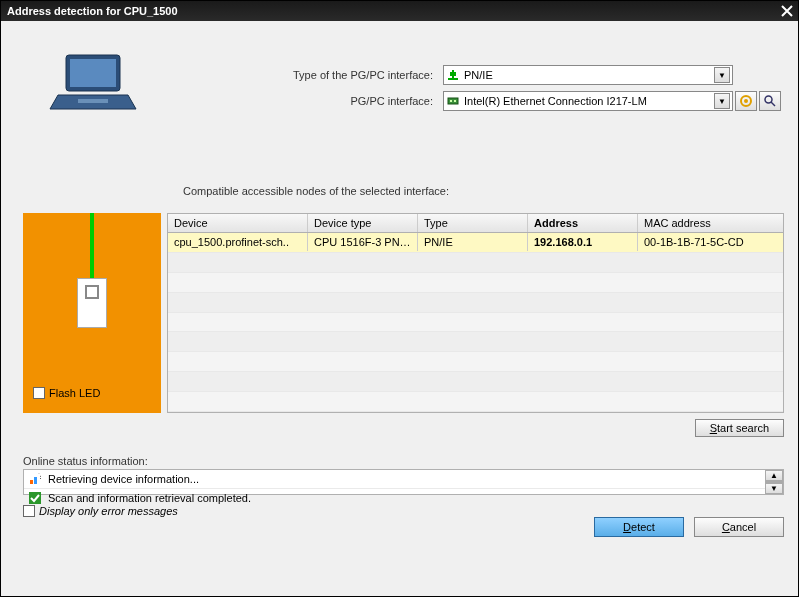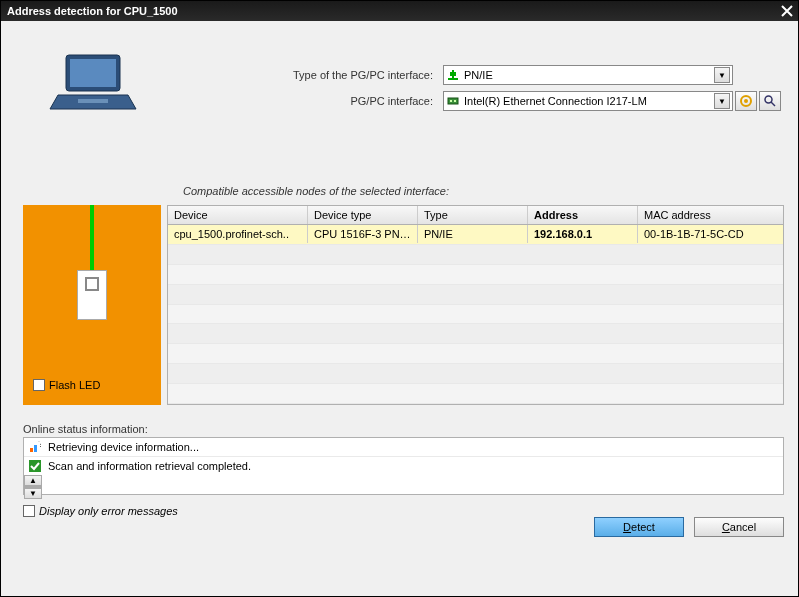--- a/index.html
+++ b/index.html
@@ -12,21 +12,21 @@
 .laptop-area { width: 140px; display: flex; flex-direction: column; align-items: center; }
 .laptop-svg { width: 90px; height: 70px; }
 .form-area { flex: 1; padding-top: 16px; }
 .form-row { display: flex; align-items: center; margin-bottom: 6px; }
 .form-label { width: 280px; text-align: right; padding-right: 10px; color: #333; }
 .dropdown { flex: 1; background: #fff; border: 1px solid #888; height: 20px; display: flex; align-items: center; padding: 0 2px; position: relative; }
 .dropdown .dd-icon { width: 14px; height: 14px; margin-right: 4px; display: flex; align-items: center; justify-content: center; }
 .dropdown .dd-text { flex: 1; text-align: left; }
 .dropdown .dd-arrow { width: 16px; height: 16px; background: linear-gradient(to bottom, #f5f5f5, #ddd); border: 1px solid #888; display: flex; align-items: center; justify-content: center; font-size: 8px; }
 .iconbtn { width: 22px; height: 20px; border: 1px solid #888; background: linear-gradient(to bottom, #fdfdfd, #e0e0e0); margin-left: 2px; display: flex; align-items: center; justify-content: center; cursor: pointer; }
-.mid-label { margin-left: 160px; margin-top: 26px; margin-bottom: 8px; color: #333; font-style: italic; }
+.mid-label { margin-left: 160px; margin-top: 26px; margin-bottom: 16px; color: #333; }
 .midsection { display: flex; gap: 6px; height: 200px; }
 .orange-panel { width: 138px; background: #f29100; position: relative; display: flex; flex-direction: column; align-items: center; }
 .greenline { width: 4px; background: #0c0; flex: 1; margin-bottom: 0; }
 .device-shape { width: 30px; height: 50px; background: #fff; border: 1px solid #aaa; display: flex; flex-direction: column; align-items: center; padding-top: 6px; }
 .device-shape .inner { width: 14px; height: 14px; border: 2px solid #888; }
 .flash-row { position: absolute; bottom: 14px; left: 10px; display: flex; align-items: center; gap: 4px; color: #000; }
 .chk { width: 12px; height: 12px; background: #fff; border: 1px solid #666; display: inline-block; }
 .table-wrap { flex: 1; border: 1px solid #b0b0b0; background: #fff; display: flex; flex-direction: column; }
 .th-row { display: flex; background: linear-gradient(to bottom, #f8f8f8, #e4e4e4); border-bottom: 1px solid #b0b0b0; }
 .th, .td { padding: 3px 6px; border-right: 1px solid #ccc; overflow: hidden; white-space: nowrap; text-overflow: ellipsis; }
@@ -38,21 +38,21 @@
 .col-mac { flex: 1; }
 .tr { display: flex; border-bottom: 1px solid #e8e8e8; height: 20px; align-items: center; }
 .tr.sel { background: #fef9c3; }
 .tr.empty { background: #f4f4f4; }
 .tr.empty:nth-child(odd) { background: #eeeeee; }
 .start-search-row { display: flex; justify-content: flex-end; margin-top: 6px; }
 .btn { background: linear-gradient(to bottom, #fdfdfd, #dedede); border: 1px solid #888; padding: 2px 14px; cursor: pointer; min-width: 80px; text-align: center; }
 .btn u { text-decoration: underline; }
 .btn.primary { background: linear-gradient(to bottom, #8fd0ff, #5aaee8); border: 1px solid #2a6aa0; }
 .status-label { margin-top: 18px; margin-bottom: 2px; color: #333; }
-.status-box { border: 1px solid #b0b0b0; background: #fff; height: 58px; display: flex; flex-direction: column; }
+.status-box { border: 1px solid #b0b0b0; background: #fff; height: 26px; display: flex; }
 .status-lines { flex: 1; display: flex; flex-direction: column; }
 .status-line { display: flex; align-items: center; gap: 6px; padding: 2px 4px; border-bottom: 1px solid #eaeaea; }
 .status-line:last-child { border-bottom: none; }
 .st-icon { width: 14px; height: 14px; display: flex; align-items: center; justify-content: center; font-size: 10px; }
 .scrollbtns { width: 18px; display: flex; flex-direction: column; }
 .scrollbtns .sb { flex: 1; background: linear-gradient(to bottom, #f5f5f5, #ddd); border: 1px solid #aaa; display: flex; align-items: center; justify-content: center; font-size: 8px; }
 .err-row { display: flex; align-items: center; gap: 4px; margin-top: 10px; font-style: italic; }
 .footer { display: flex; justify-content: flex-end; gap: 10px; }
 .footer .btn { min-width: 90px; padding: 3px 14px; }
 </style>
@@ -158,20 +158,23 @@
         <div class="tr empty"></div>
         <div class="tr empty"></div>
         <div class="tr empty"></div>
         <div class="tr empty"></div>
         <div class="tr empty"></div>
         <div class="tr empty"></div>
         <div class="tr empty"></div>
       </div>
     </div>
 
+    <div class="start-search-row">
+      <div class="btn"><u>S</u><span></span><span>tart search</span></div>
+    </div>
 
     <div class="status-label">Online status information:</div>
 
     <div class="status-box">
       <div class="status-lines">
         <div class="status-line">
           <span class="st-icon">
             <svg width="12" height="12" viewBox="0 0 12 12">
                 <rect x="1" y="7" width="3" height="4" fill="#f60"></rect>
                 <rect x="5" y="4" width="3" height="7" fill="#39f"></rect>

